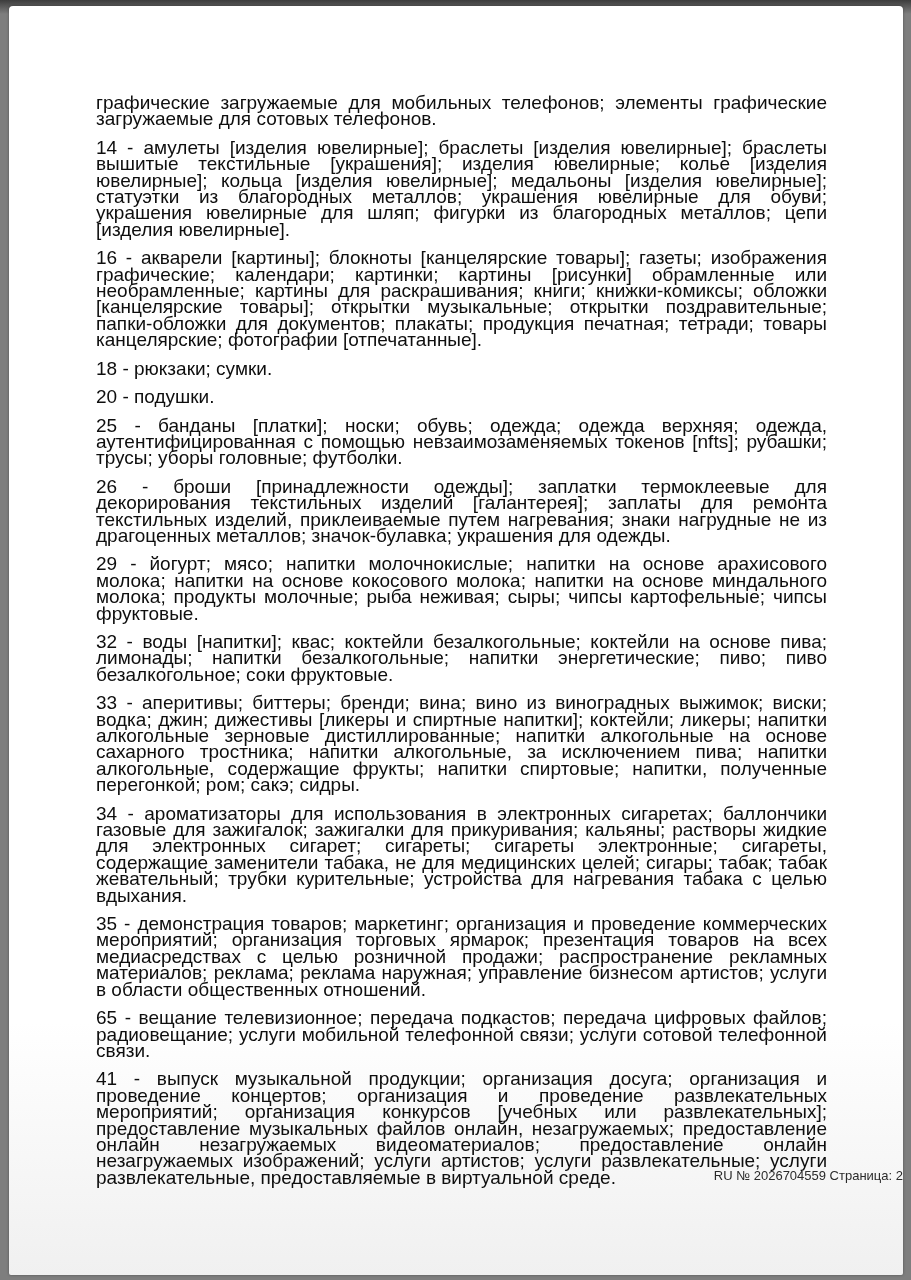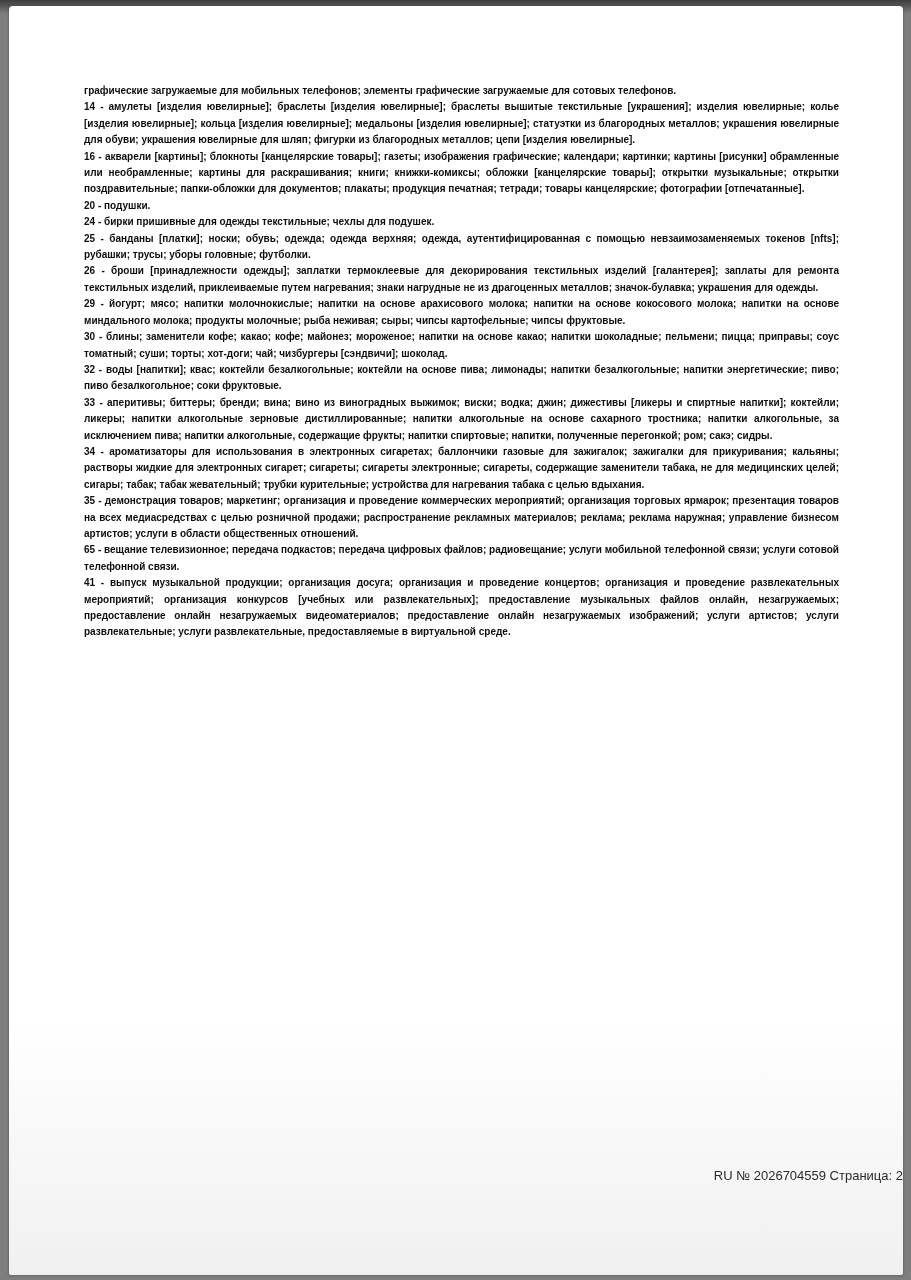--- a/index.html
+++ b/index.html
@@ -33,25 +33,25 @@
     box-shadow: 0 0 3px rgba(0,0,0,0.35);
     z-index: 1;
   }
   .content {
     position: absolute;
     top: 77px;
     left: 75px;
     right: 64px;
   }
   .content p {
-    margin: 0;
+    margin: 12px;
     padding: 0;
-    font-size: 10px;
+    font-size: 19px;
     line-height: 16.4px;
-    font-weight: bold;
+    font-weight: normal;
     color: #0e0e0e;
     text-align: justify;
   }
   .footer {
     position: absolute;
     bottom: 92px;
     left: 0;
     right: 0;
     text-align: right;
     font-size: 13px;
@@ -62,26 +62,25 @@
 </head>
 <body>
 
 <div class="backdrop-shade"></div>
 
 <div class="page">
   <div class="content">
     <p>графические загружаемые для мобильных телефонов; элементы графические загружаемые для сотовых телефонов.</p>
     <p>14 - амулеты [изделия ювелирные]; браслеты [изделия ювелирные]; браслеты вышитые текстильные [украшения]; изделия ювелирные; колье [изделия ювелирные]; кольца [изделия ювелирные]; медальоны [изделия ювелирные]; статуэтки из благородных металлов; украшения ювелирные для обуви; украшения ювелирные для шляп; фигурки из благородных металлов; цепи [изделия ювелирные].</p>
     <p>16 - акварели [картины]; блокноты [канцелярские товары]; газеты; изображения графические; календари; картинки; картины [рисунки] обрамленные или необрамленные; картины для раскрашивания; книги; книжки-комиксы; обложки [канцелярские товары]; открытки музыкальные; открытки поздравительные; папки-обложки для документов; плакаты; продукция печатная; тетради; товары канцелярские; фотографии [отпечатанные].</p>
+    <p>18 - рюкзаки; сумки.</p>
     <p>20 - подушки.</p>
-    <p>24 - бирки пришивные для одежды текстильные; чехлы для подушек.</p>
     <p>25 - банданы [платки]; носки; обувь; одежда; одежда верхняя; одежда, аутентифицированная с помощью невзаимозаменяемых токенов [nfts]; рубашки; трусы; уборы головные; футболки.</p>
     <p>26 - броши [принадлежности одежды]; заплатки термоклеевые для декорирования текстильных изделий [галантерея]; заплаты для ремонта текстильных изделий, приклеиваемые путем нагревания; знаки нагрудные не из драгоценных металлов; значок-булавка; украшения для одежды.</p>
     <p>29 - йогурт; мясо; напитки молочнокислые; напитки на основе арахисового молока; напитки на основе кокосового молока; напитки на основе миндального молока; продукты молочные; рыба неживая; сыры; чипсы картофельные; чипсы фруктовые.</p>
-    <p>30 - блины; заменители кофе; какао; кофе; майонез; мороженое; напитки на основе какао; напитки шоколадные; пельмени; пицца; приправы; соус томатный; суши; торты; хот-доги; чай; чизбургеры [сэндвичи]; шоколад.</p>
     <p>32 - воды [напитки]; квас; коктейли безалкогольные; коктейли на основе пива; лимонады; напитки безалкогольные; напитки энергетические; пиво; пиво безалкогольное; соки фруктовые.</p>
     <p>33 - аперитивы; биттеры; бренди; вина; вино из виноградных выжимок; виски; водка; джин; дижестивы [ликеры и спиртные напитки]; коктейли; ликеры; напитки алкогольные зерновые дистиллированные; напитки алкогольные на основе сахарного тростника; напитки алкогольные, за исключением пива; напитки алкогольные, содержащие фрукты; напитки спиртовые; напитки, полученные перегонкой; ром; сакэ; сидры.</p>
     <p>34 - ароматизаторы для использования в электронных сигаретах; баллончики газовые для зажигалок; зажигалки для прикуривания; кальяны; растворы жидкие для электронных сигарет; сигареты; сигареты электронные; сигареты, содержащие заменители табака, не для медицинских целей; сигары; табак; табак жевательный; трубки курительные; устройства для нагревания табака с целью вдыхания.</p>
     <p>35 - демонстрация товаров; маркетинг; организация и проведение коммерческих мероприятий; организация торговых ярмарок; презентация товаров на всех медиасредствах с целью розничной продажи; распространение рекламных материалов; реклама; реклама наружная; управление бизнесом артистов; услуги в области общественных отношений.</p>
     <p>65 - вещание телевизионное; передача подкастов; передача цифровых файлов; радиовещание; услуги мобильной телефонной связи; услуги сотовой телефонной связи.</p>
     <p>41 - выпуск музыкальной продукции; организация досуга; организация и проведение концертов; организация и проведение развлекательных мероприятий; организация конкурсов [учебных или развлекательных]; предоставление музыкальных файлов онлайн, незагружаемых; предоставление онлайн незагружаемых видеоматериалов; предоставление онлайн незагружаемых изображений; услуги артистов; услуги развлекательные; услуги развлекательные, предоставляемые в виртуальной среде.</p>
   </div>
   <div class="footer">RU № 2026704559 Страница: 2</div>
 </div>
 

